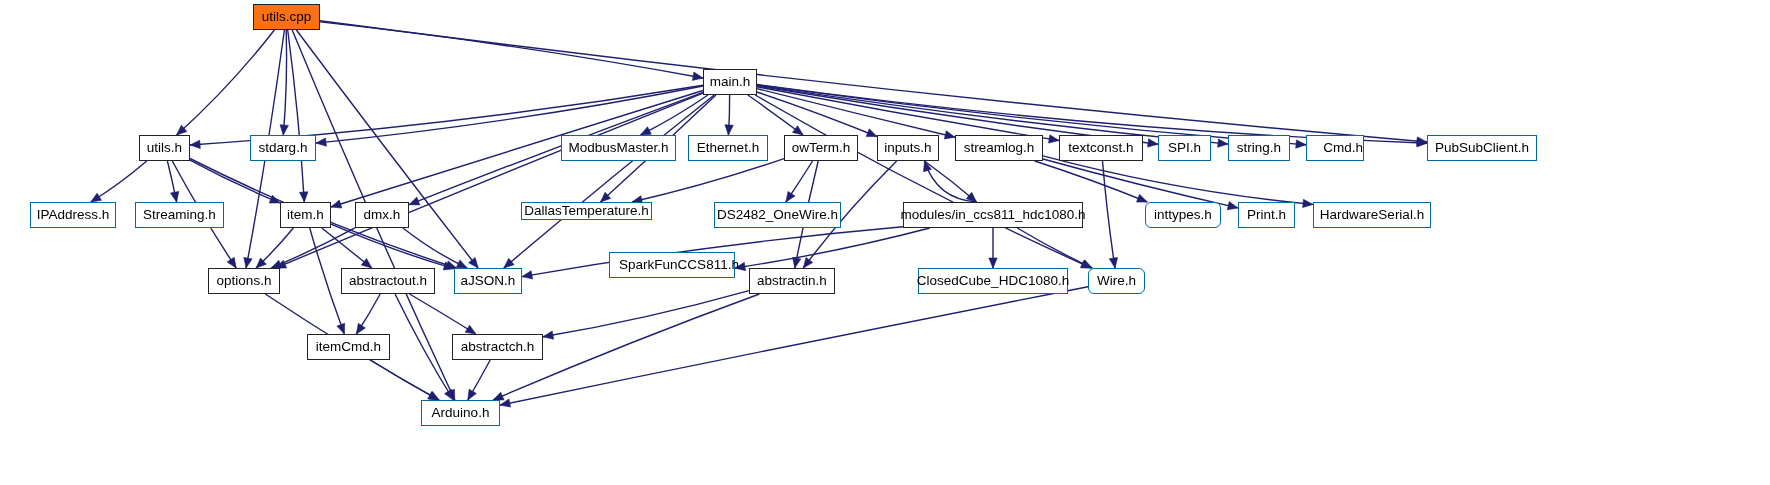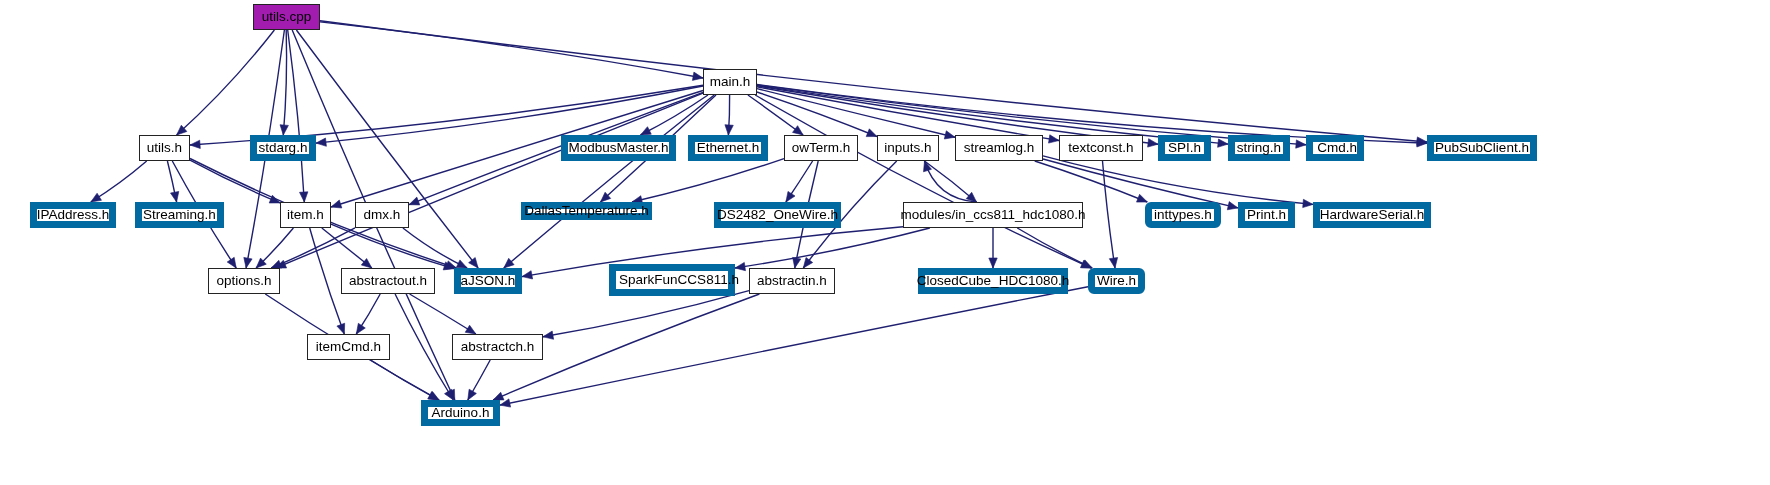--- a/index.html
+++ b/index.html
@@ -34,29 +34,29 @@
   .node-box {
     position: absolute;
     box-sizing: border-box;
     display: flex;
     align-items: center;
     justify-content: center;
     white-space: nowrap;
     font-size: 13.5px;
     color: #000000;
     background: #ffffff;
-    border: 7px solid #0369a1;
+    border: 1px solid #0369a1;
     line-height: 1;
   }
   .node-box.emph {
     border: 1.6px solid #232323;
   }
   .node-box.root {
     border: 1.6px solid #232323;
-    background: #a21caf;
+    background: #f97316;
   }
   .node-label {
     pointer-events: none;
   }
 </style>
 </head>
 <body>
 
 <div id="graph-root">
   <svg id="graph-svg" viewBox="0 0 1770 485" preserveAspectRatio="none">
@@ -256,21 +256,21 @@
       </div>
       <div class="node-box emph" style="left: 208px; top: 268px; width: 72px; height: 26px;">
         <span class="node-label">options.h</span>
       </div>
       <div class="node-box emph" style="left: 341px; top: 268px; width: 94px; height: 26px;">
         <span class="node-label">abstractout.h</span>
       </div>
       <div class="node-box " style="left: 454px; top: 268px; width: 68px; height: 26px;">
         <span class="node-label">aJSON.h</span>
       </div>
-      <div class="node-box " style="left: 609px; top: 264px; width: 126px; height: 32px; padding-left: 14px;">
+      <div class="node-box " style="left: 609px; top: 252px; width: 126px; height: 26px; padding-left: 14px;">
         <span class="node-label">SparkFunCCS811.h</span>
       </div>
       <div class="node-box emph" style="left: 749px; top: 268px; width: 86px; height: 26px;">
         <span class="node-label">abstractin.h</span>
       </div>
       <div class="node-box " style="left: 918px; top: 268px; width: 150px; height: 26px;">
         <span class="node-label">ClosedCube_HDC1080.h</span>
       </div>
       <div class="node-box " style="left: 1088px; top: 268px; width: 57px; height: 26px; border-radius: 6px;">
         <span class="node-label">Wire.h</span>

